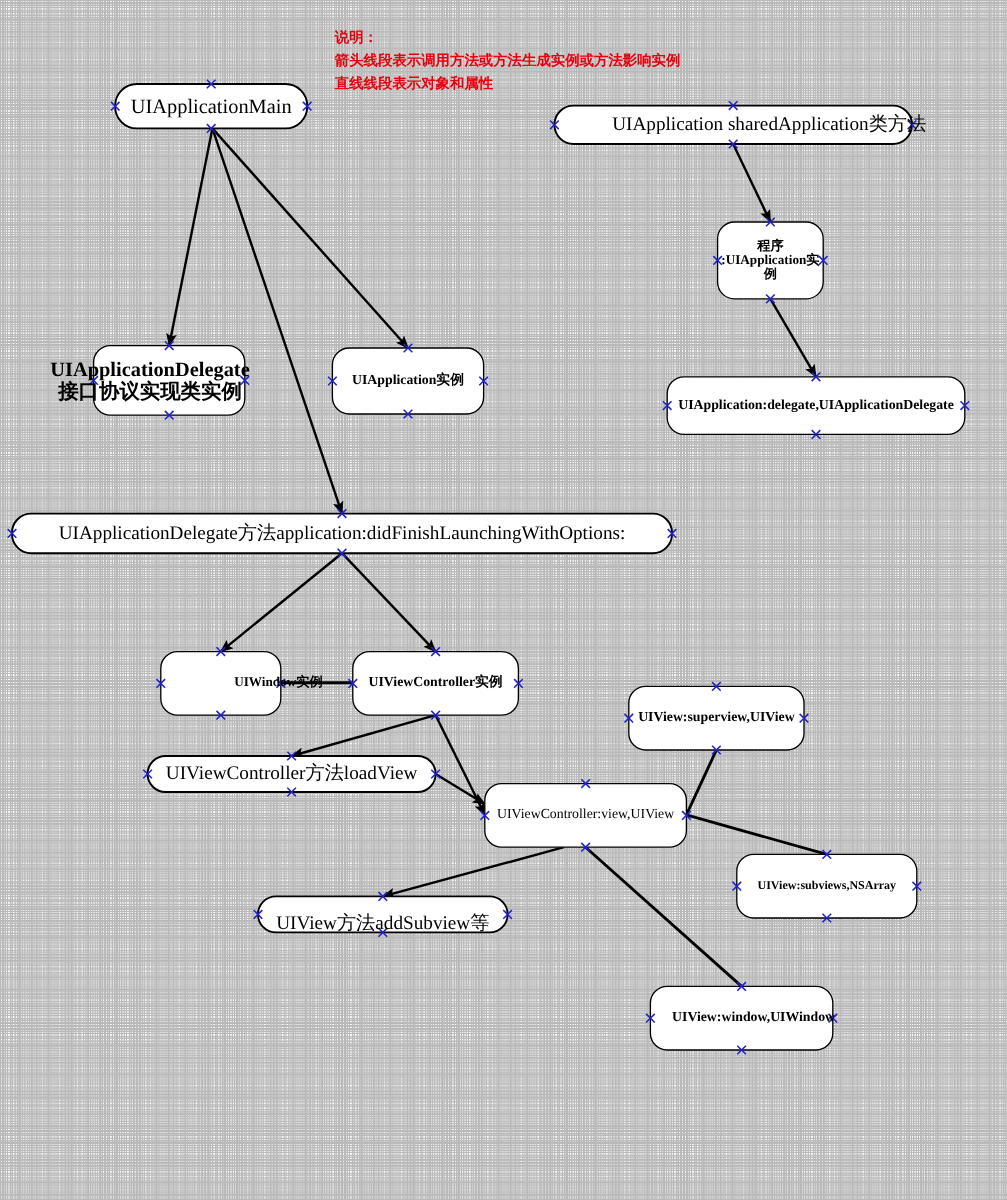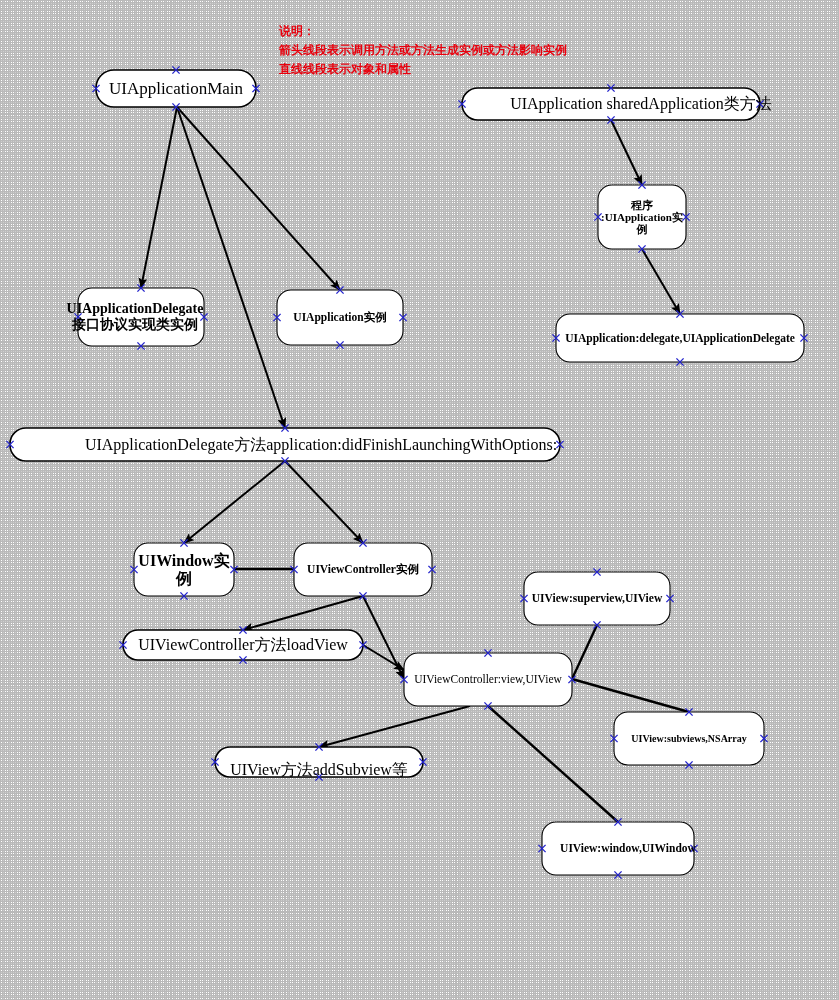--- a/index.html
+++ b/index.html
@@ -343,25 +343,25 @@
       </g>
   </svg>
 
   <div id="label-layer">
       <div class="node-label" style="left: 96px; top: 70px; width: 160px; height: 37px; font-size: 17px; font-weight: 400;">UIApplicationMain</div>
       <div class="node-label" style="left: 462px; top: 88px; width: 358px; height: 32px; font-size: 16px; font-weight: 400;">UIApplication sharedApplication类方法</div>
       <div class="node-label" style="left: 598px; top: 185px; width: 88px; height: 64px; font-size: 11px; font-weight: 700;">程序
 :UIApplication实
 例</div>
       <div class="node-label" style="left: 556px; top: 314px; width: 248px; height: 48px; font-size: 11.5px; font-weight: 700;">UIApplication:delegate,UIApplicationDelegate</div>
-      <div class="node-label" style="left: 72px; top: 288px; width: 126px; height: 58px; font-size: 14px; font-weight: 700;">UIApplicationDelegate
+      <div class="node-label" style="left: 62px; top: 288px; width: 126px; height: 58px; font-size: 17px; font-weight: 700;">UIApplicationDelegate
 接口协议实现类实例</div>
       <div class="node-label" style="left: 277px; top: 290px; width: 126px; height: 55px; font-size: 11.5px; font-weight: 700;">UIApplication实例</div>
-      <div class="node-label" style="left: 10px; top: 428px; width: 550px; height: 33px; font-size: 16px; font-weight: 400; padding-left: 36px;">UIApplicationDelegate方法application:didFinishLaunchingWithOptions:</div>
-      <div class="node-label" style="left: 134px; top: 543px; width: 100px; height: 53px; font-size: 16px; font-weight: 700;">UIWindow实例</div>
+      <div class="node-label" style="left: 10px; top: 428px; width: 550px; height: 33px; font-size: 16px; font-weight: 400;">UIApplicationDelegate方法application:didFinishLaunchingWithOptions:</div>
+      <div class="node-label" style="left: 134px; top: 543px; width: 100px; height: 53px; font-size: 11px; font-weight: 700; padding-left: 48px;">UIWindow实例</div>
       <div class="node-label" style="left: 294px; top: 543px; width: 138px; height: 53px; font-size: 11.5px; font-weight: 700;">UIViewController实例</div>
       <div class="node-label" style="left: 123px; top: 630px; width: 240px; height: 30px; font-size: 16px; font-weight: 400;">UIViewController方法loadView</div>
       <div class="node-label" style="left: 524px; top: 572px; width: 146px; height: 53px; font-size: 11.5px; font-weight: 700;">UIView:superview,UIView</div>
       <div class="node-label" style="left: 404px; top: 653px; width: 168px; height: 53px; font-size: 11.5px; font-weight: 400;">UIViewController:view,UIView</div>
       <div class="node-label" style="left: 614px; top: 712px; width: 150px; height: 53px; font-size: 10px; font-weight: 700;">UIView:subviews,NSArray</div>
       <div class="node-label" style="left: 215px; top: 747px; width: 208px; height: 46px; font-size: 16px; font-weight: 400;">UIView方法addSubview等</div>
       <div class="node-label" style="left: 542px; top: 822px; width: 152px; height: 53px; font-size: 11.5px; font-weight: 700; padding-left: 10px;">UIView:window,UIWindow</div>
     </div>
 
   <div class="legend" style="left:279px; top:22px;">说明：

